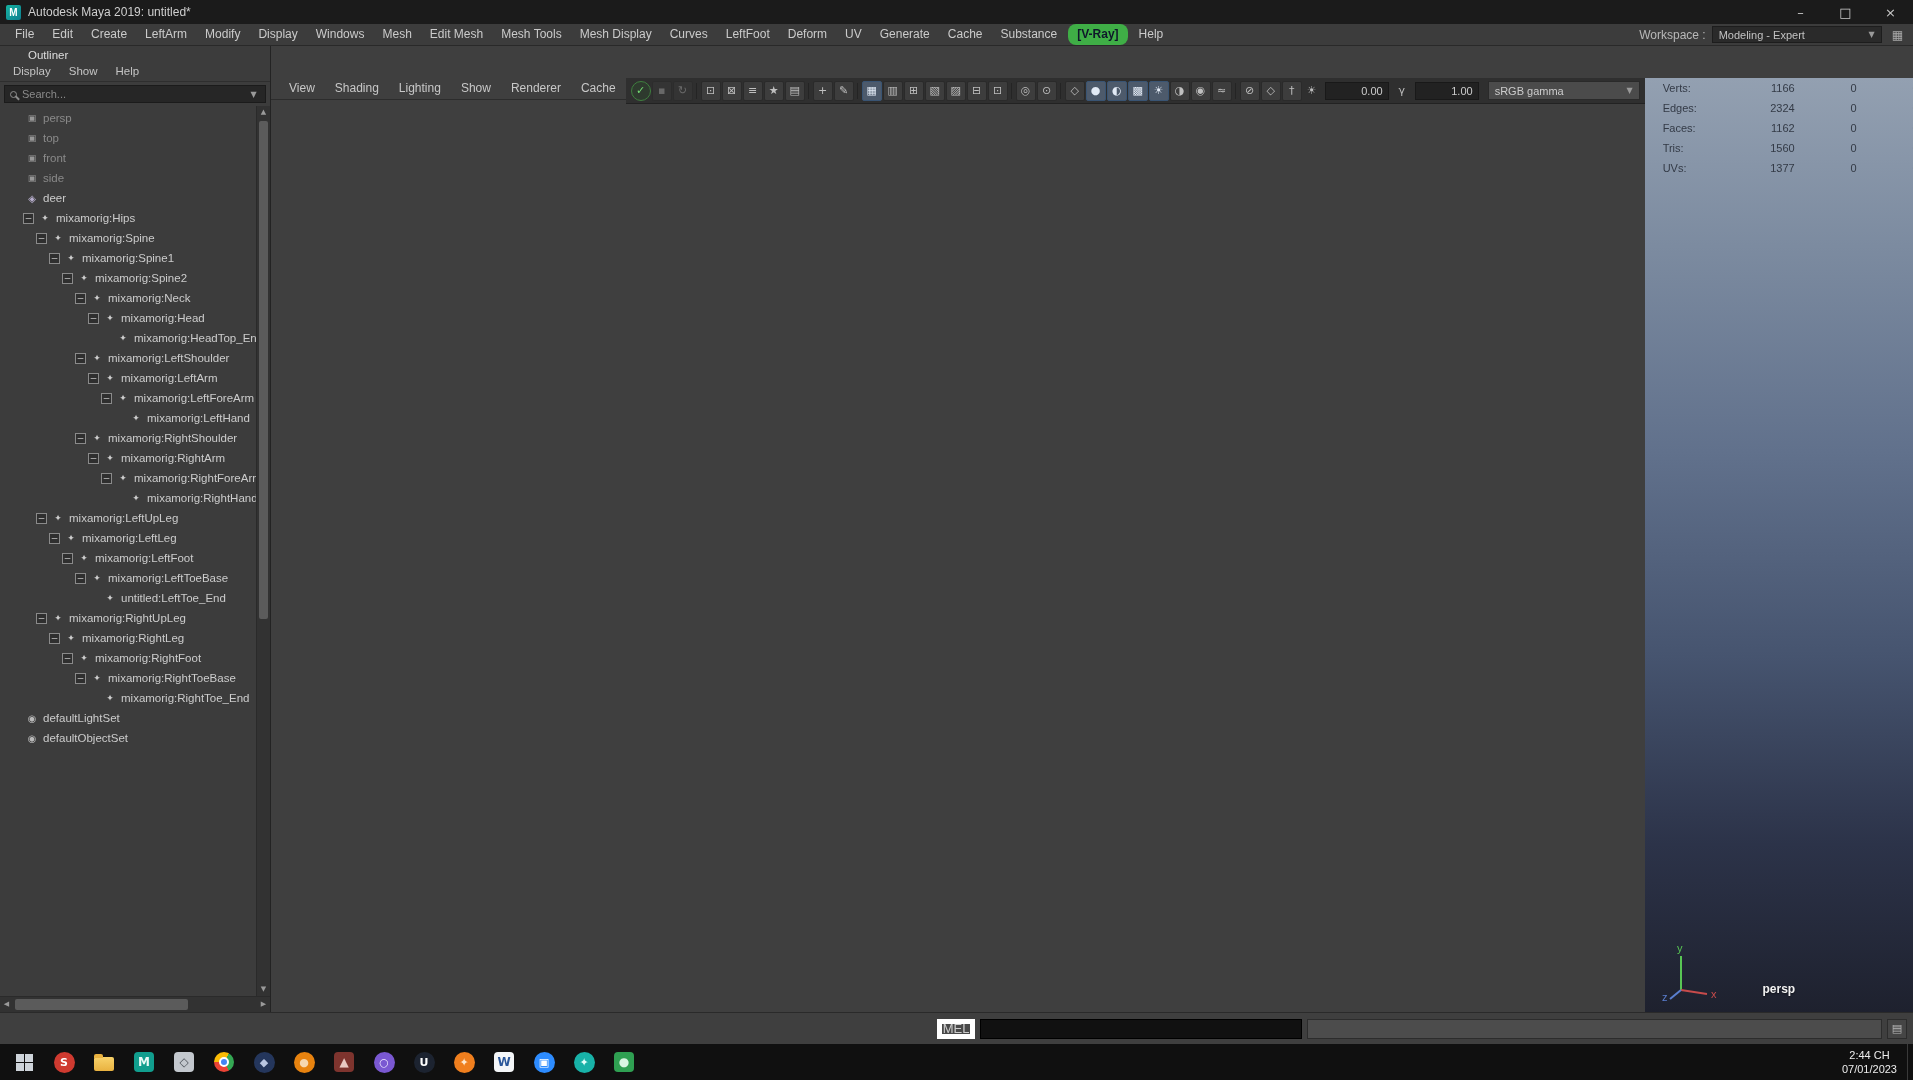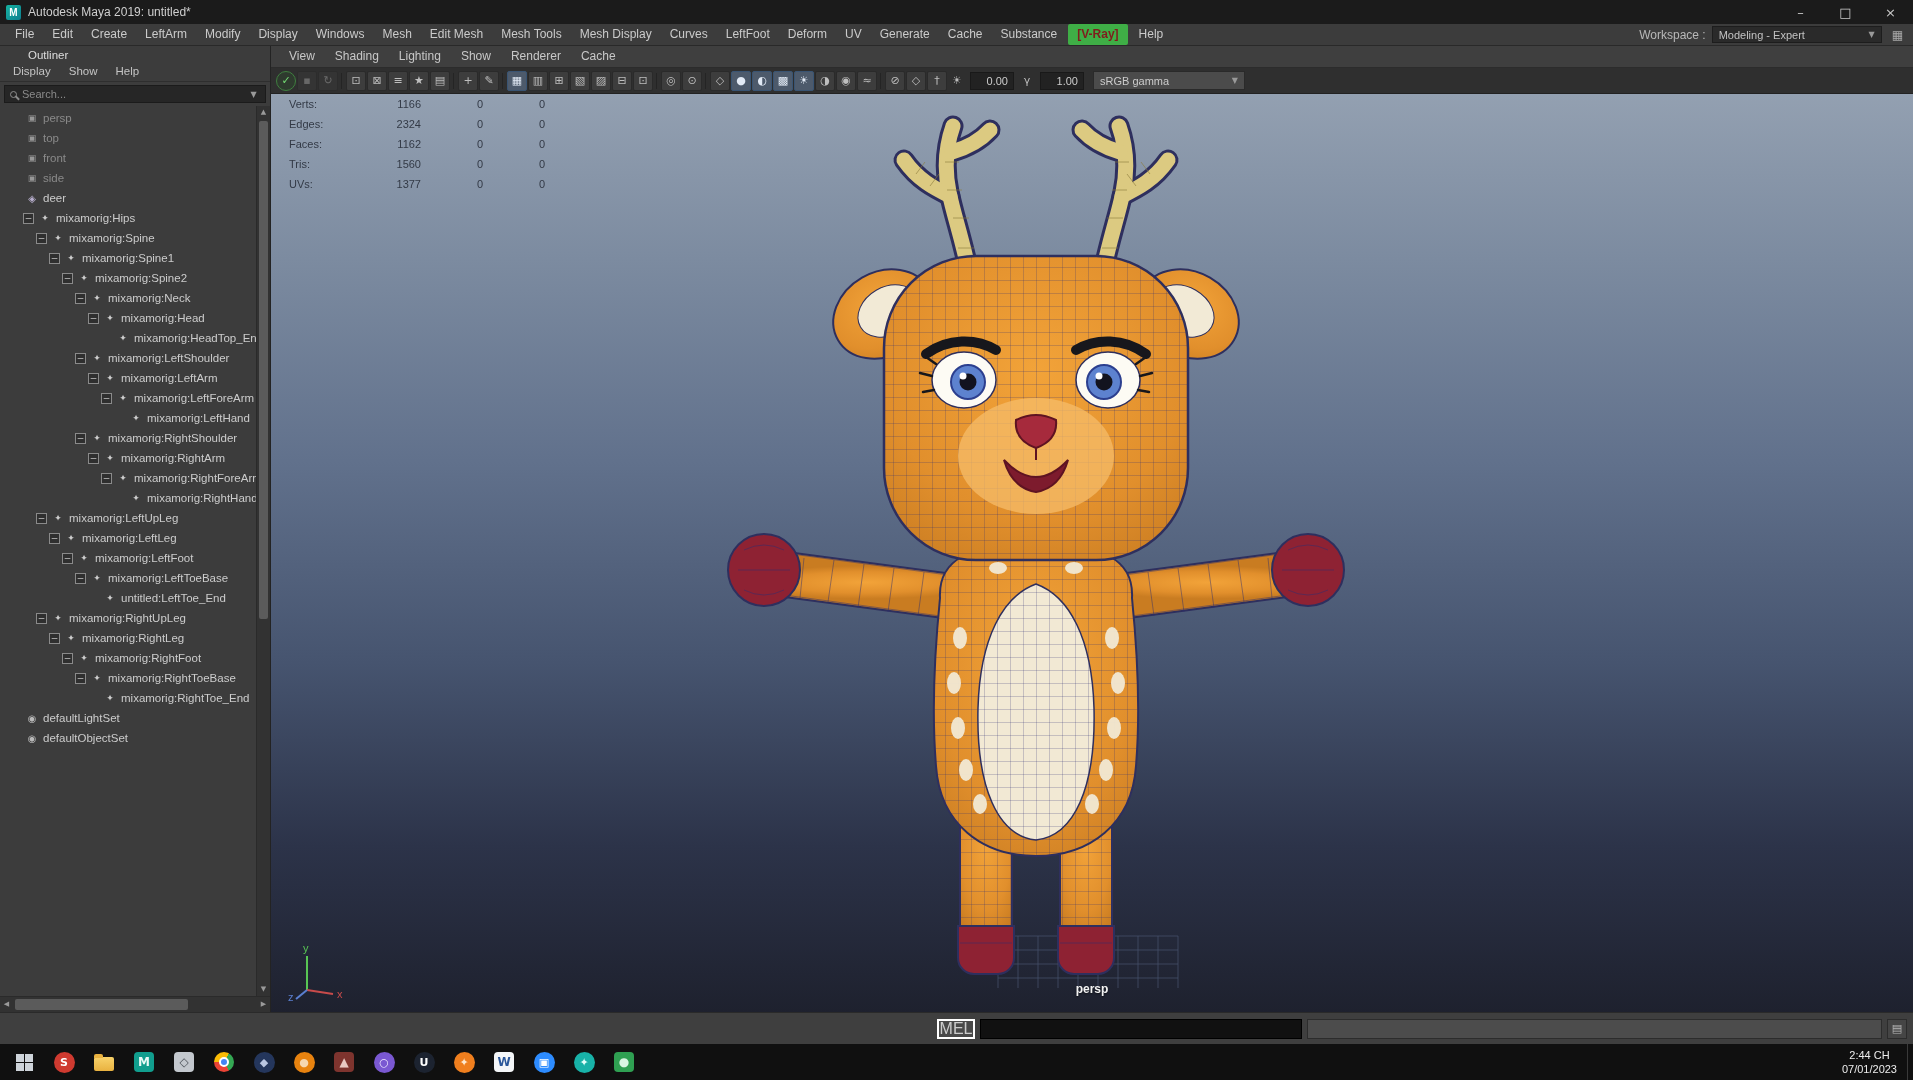--- a/index.html
+++ b/index.html
@@ -9,21 +9,21 @@
   
   .titlebar{height:24px;background:#1b1b1b;display:flex;align-items:center;color:#cfcfcf;font-size:12px;flex:none;}
   .app-icon{width:15px;height:15px;background:linear-gradient(135deg,#16b3a2,#0d7f8f);color:#fff;font-size:10px;font-weight:bold;display:flex;align-items:center;justify-content:center;border-radius:2px;margin:0 7px 0 6px;}
   .tb-spacer{flex:1;}
   .win-btn{width:45px;height:24px;display:flex;align-items:center;justify-content:center;font-size:13px;color:#c8c8c8;font-family:"DejaVu Sans",sans-serif;}
 
   
   .menubar{height:22px;background:#3c3c3c;display:flex;align-items:center;font-size:12px;color:#cbcbcb;border-bottom:1px solid #292929;flex:none;}
   #main-menus{display:flex;padding-left:6px;}
   .menu-item{padding:0 9px;line-height:21px;white-space:nowrap;}
-  .menu-item.accent{background:#3fae46;color:#7f1d1d;font-weight:bold;border-radius:2px;margin:0 2px;}
+  .menu-item.accent{background:#3fae46;color:#0f172a;font-weight:bold;border-radius:8px;margin:0 2px;}
   .workspace{margin-left:auto;display:flex;align-items:center;gap:6px;padding-right:6px;color:#b8b8b8;}
   .ws-select{width:170px;height:17px;background:#2a2a2a;border:1px solid #1d1d1d;display:flex;align-items:center;font-size:11px;color:#c2c2c2;padding:0 6px;}
   .arrow{font-family:"DejaVu Sans",sans-serif;font-size:8px;color:#999;margin-left:auto;}
   .ws-icon{font-family:"DejaVu Sans",sans-serif;font-size:12px;color:#a8a8a8;padding:0 4px;}
 
   
   .main{flex:1;display:flex;min-height:0;}
 
   
   .outliner{width:271px;background:#3c3c3c;border-right:1px solid #232323;display:flex;flex-direction:column;flex:none;}
@@ -51,49 +51,49 @@
   .vscroll{position:absolute;right:0;top:0;bottom:0;width:14px;background:#323232;border-left:1px solid #2a2a2a;}
   .varrow{position:absolute;left:0;right:0;height:13px;color:#9a9a9a;font-size:7px;text-align:center;line-height:13px;font-family:"DejaVu Sans",sans-serif;}
   .varrow.up{top:0;} .varrow.down{bottom:0;}
   .vthumb{position:absolute;left:2px;right:2px;top:15px;height:56%;background:#5b5b5b;border-radius:2px;}
   .hscroll{height:16px;background:#323232;border-top:1px solid #2a2a2a;position:relative;flex:none;}
   .harrow{position:absolute;top:0;bottom:0;width:13px;color:#9a9a9a;font-size:7px;text-align:center;line-height:15px;font-family:"DejaVu Sans",sans-serif;}
   .harrow.left{left:0;} .harrow.right{right:0;}
   .hthumb{position:absolute;top:2px;bottom:2px;left:15px;width:64%;background:#5b5b5b;border-radius:2px;}
 
   
-  .viewport-col{flex:1;display:flex;flex-direction:column;min-width:0;}
+  .viewport-col{flex:1;display:flex;min-width:0;margin-top:32px;}
   .panel-menus{height:22px;background:#3f3f3f;display:flex;align-items:center;font-size:12px;color:#c8c8c8;padding-left:8px;border-bottom:1px solid #2c2c2c;flex:none;}
   .pmenu{padding:0 10px;line-height:21px;}
   .panel-toolbar{height:26px;background:#2f2f2f;display:flex;align-items:center;padding:0 5px;gap:1px;border-bottom:1px solid #222;flex:none;}
   #vp-icons{display:flex;align-items:center;gap:1px;}
   .ticon{width:20px;height:20px;display:flex;align-items:center;justify-content:center;font-size:11px;color:#bfbfbf;background:#3d3d3d;border:1px solid #2a2a2a;border-radius:2px;font-family:"DejaVu Sans",sans-serif;flex:none;}
   .ticon.green{color:#74dc74;border-color:#3f7f3f;background:#2e3a2e;border-radius:50%;}
   .ticon.active{background:#4d5a6b;color:#e2eaf5;border-color:#395473;}
   .ticon.dim{opacity:.4;}
   .tsep{width:6px;height:20px;position:relative;flex:none;}
   .tsep::after{content:'';position:absolute;left:2px;top:2px;bottom:2px;width:1px;background:#242424;}
   .tfield-icon{width:18px;text-align:center;color:#bdbdbd;font-size:11px;font-family:"DejaVu Sans",sans-serif;flex:none;}
-  .tfield{width:44px;height:18px;background:#222;border:1px solid #191919;color:#ccc;font-size:11px;display:flex;align-items:center;justify-content:flex-end;padding:0 5px;margin:0 3px;flex:none;}
+  .tfield{width:64px;height:18px;background:#222;border:1px solid #191919;color:#ccc;font-size:11px;display:flex;align-items:center;justify-content:flex-end;padding:0 5px;margin:0 3px;flex:none;}
   .tdropdown{width:152px;height:19px;background:#4b4b4b;border:1px solid #2a2a2a;display:flex;align-items:center;font-size:11px;color:#ccc;padding:0 6px;margin-left:5px;flex:none;}
 
   
   .viewport{flex:1;position:relative;overflow:hidden;
     background:linear-gradient(180deg,#93a0b1 0%,#7c8ba0 18%,#61718c 40%,#46546f 62%,#2c3349 82%,#1e212e 100%);}
   .hud{position:absolute;left:18px;top:0;}
   .hud-row{display:grid;grid-template-columns:84px 48px 62px 62px;font-size:11px;color:#333a46;height:20px;align-items:center;}
   .hud-row .v{text-align:right;}
   .persp-label{position:absolute;left:0;right:0;bottom:16px;text-align:center;color:#f2f2f2;font-size:12px;font-weight:bold;text-shadow:0 1px 2px rgba(0,0,0,.55);}
   .deer{position:absolute;left:427px;top:4px;}
   .axis{position:absolute;left:16px;bottom:10px;}
 
   
   .statusline{height:32px;background:#3f3f3f;display:flex;align-items:center;padding:0 6px;gap:5px;border-top:1px solid #2a2a2a;flex:none;}
   .status-filler{width:926px;flex:none;}
-  .mel-label{width:38px;height:20px;background:#494949;border:2px solid #ffffff;color:#ccc;font-size:16px;display:flex;align-items:center;justify-content:center;flex:none;}
+  .mel-label{width:38px;height:20px;background:#494949;border:5px solid #ffffff;color:#ccc;font-size:13px;display:flex;align-items:center;justify-content:center;flex:none;}
   .mel-input{width:322px;height:20px;background:#111;border:1px solid #000;color:#ddd;font-size:11px;padding:0 5px;flex:none;outline:none;}
   .mel-results{flex:1;height:20px;background:#4c4c4c;border:1px solid #2c2c2c;}
   .script-editor-btn{width:20px;height:20px;display:flex;align-items:center;justify-content:center;color:#b9b9b9;font-size:11px;font-family:"DejaVu Sans",sans-serif;background:#454545;border:1px solid #2c2c2c;flex:none;}
 
   
   .taskbar{height:36px;background:#101010;display:flex;align-items:center;padding-left:4px;flex:none;}
   #taskbar-icons{display:flex;align-items:center;height:36px;}
   .task-icon{width:40px;height:36px;display:flex;align-items:center;justify-content:center;flex:none;}
   .win-logo{width:17px;height:17px;display:grid;grid-template-columns:8px 8px;grid-template-rows:8px 8px;gap:1px;}
   .win-cell{background:#ced4da;}

